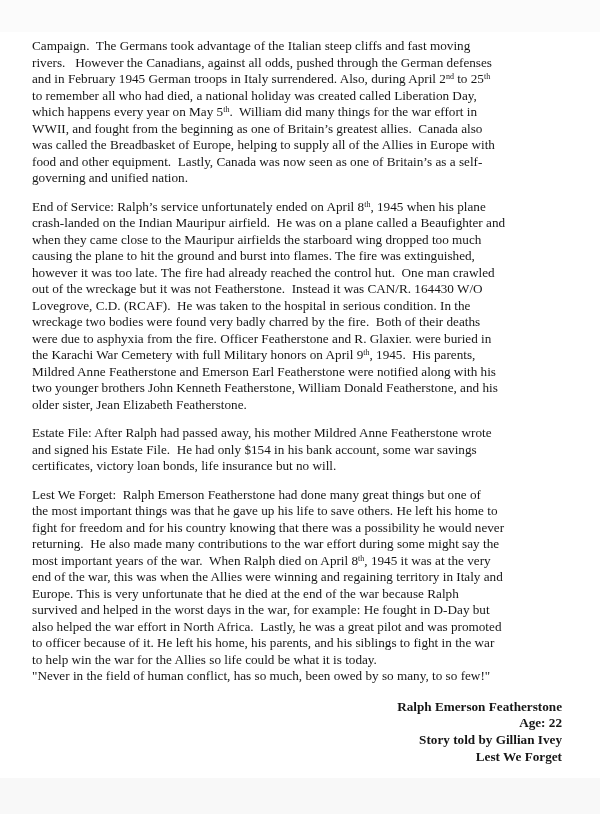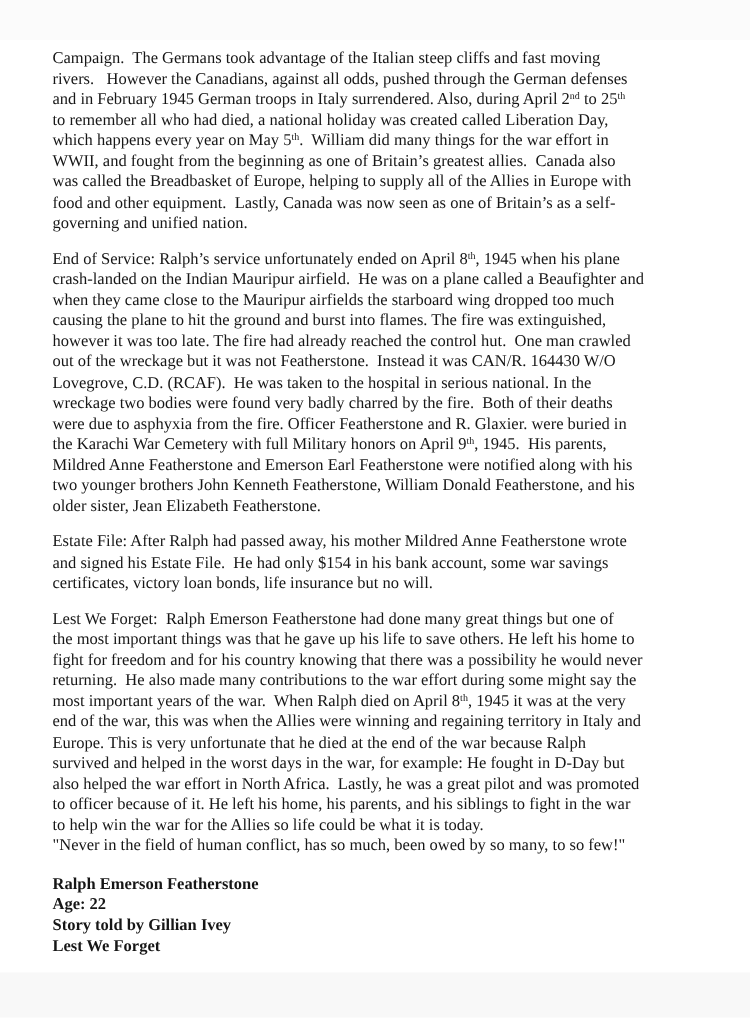--- a/index.html
+++ b/index.html
@@ -11,40 +11,40 @@
     font-family: "Liberation Serif", "DejaVu Serif", serif;
     overflow: hidden;
     position: relative;
   }
   .edge { position: absolute; left: 0; width: 600px; z-index: 0; }
   .edge-top { top: 0; height: 32px; background: #fbfbfb; }
   .edge-bottom { top: 778px; height: 36px; background: #f8f8f8; }
   .content {
     position: relative;
     z-index: 1;
-    padding: 38px 38px 0 42px;
+    padding: 38px 38px 0 32px;
     font-size: 13.2px;
   }
   .para { margin: 0 0 12px 0; }
   .para.tight { margin-bottom: 0; }
   .para.quote { margin: 0 0 14px 0; }
   .line {
     white-space: pre;
     line-height: 16.5px;
     height: 16.5px;
   }
   .b { font-weight: normal; }
   .sup {
     font-size: 8px;
     position: relative;
     top: -4px;
     line-height: 0;
   }
   .closing {
-    text-align: left;
+    text-align: right;
     font-weight: bold;
   }
   .closing-line {
     white-space: pre;
     line-height: 16.9px;
     height: 16.9px;
   }
 </style>
 </head>
 <body>
@@ -65,21 +65,21 @@
       <div class="line"><span>governing and unified nation.</span></div>
     </div>
 
   <div class="para">
       <div class="line"><span class="b">End of Service:</span><span> Ralph’s service unfortunately ended on April 8</span><span class="sup">th</span><span>, 1945 when his plane</span></div>
       <div class="line"><span>crash-landed on the Indian Mauripur airfield.  He was on a plane called a Beaufighter and</span></div>
       <div class="line"><span>when they came close to the Mauripur airfields the starboard wing dropped too much</span></div>
       <div class="line"><span>causing the plane to hit the ground and burst into flames. The fire was extinguished,</span></div>
       <div class="line"><span>however it was too late. The fire had already reached the control hut.  One man crawled</span></div>
       <div class="line"><span>out of the wreckage but it was not Featherstone.  Instead it was CAN/R. 164430 W/O</span></div>
-      <div class="line"><span>Lovegrove, C.D. (RCAF).  He was taken to the hospital in serious national. In the</span></div>
+      <div class="line"><span>Lovegrove, C.D. (RCAF).  He was taken to the hospital in serious condition. In the</span></div>
       <div class="line"><span>wreckage two bodies were found very badly charred by the fire.  Both of their deaths</span></div>
       <div class="line"><span>were due to asphyxia from the fire. Officer Featherstone and R. Glaxier. were buried in</span></div>
       <div class="line"><span>the Karachi War Cemetery with full Military honors on April 9</span><span class="sup">th</span><span>, 1945.  His parents,</span></div>
       <div class="line"><span>Mildred Anne Featherstone and Emerson Earl Featherstone were notified along with his</span></div>
       <div class="line"><span>two younger brothers John Kenneth Featherstone, William Donald Featherstone, and his</span></div>
       <div class="line"><span>older sister, Jean Elizabeth Featherstone.</span></div>
     </div>
 
   <div class="para">
       <div class="line"><span class="b">Estate File:</span><span> After Ralph had passed away, his mother Mildred Anne Featherstone wrote</span></div>

